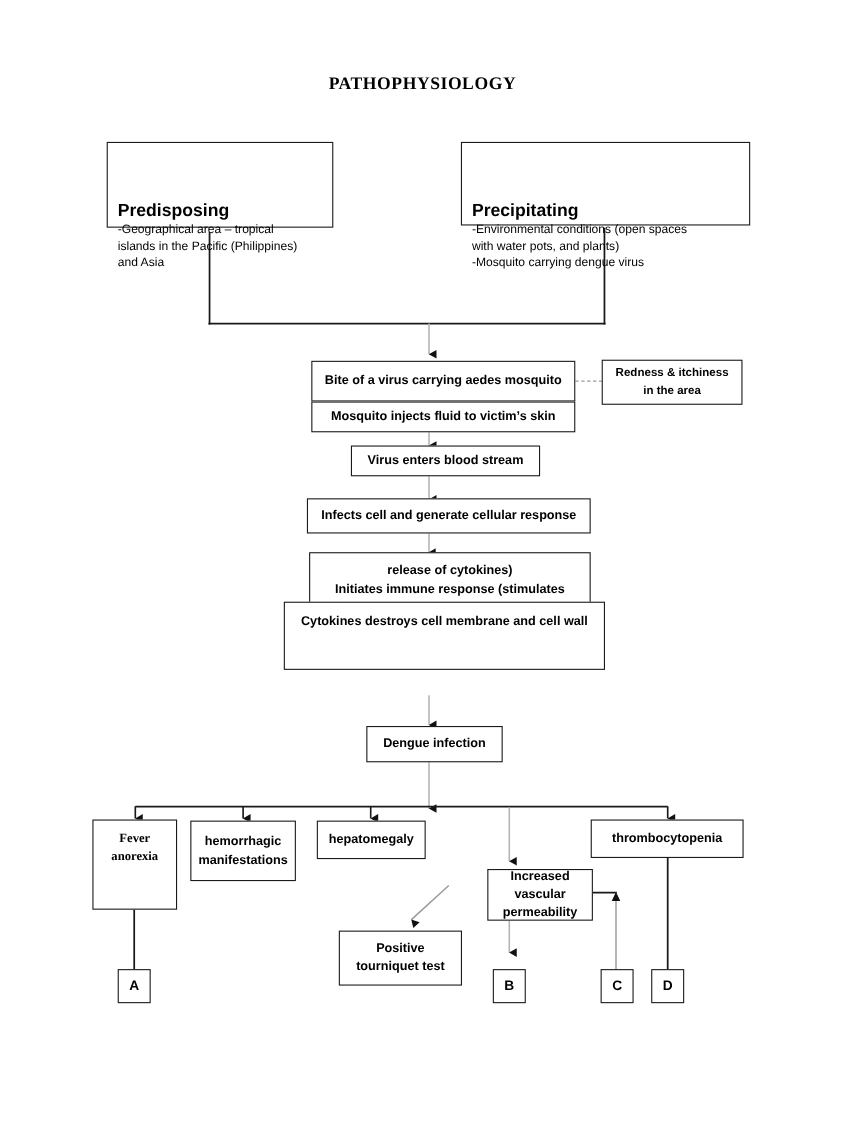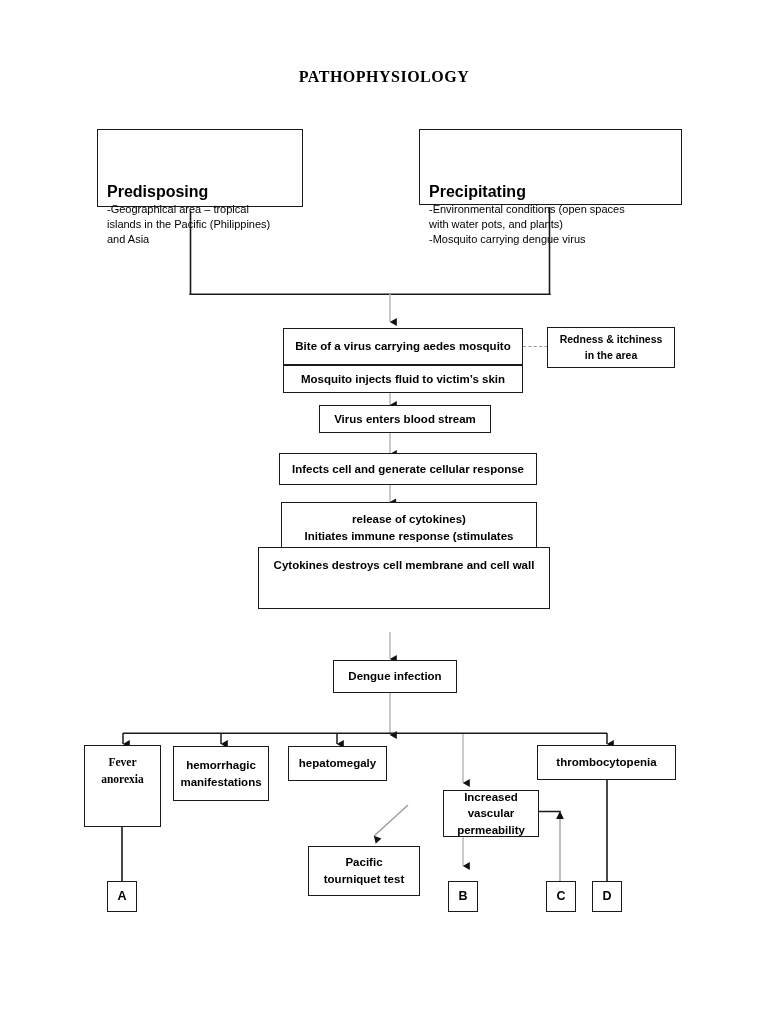--- a/index.html
+++ b/index.html
@@ -225,21 +225,21 @@
 
 <div class="nodebox" style="left:407px; top:790px; width:96px; height:47px;margin-left:36px;">
   <div>
     <span class="lbl-line">Increased vascular</span>
     <span class="lbl-line">permeability</span>
   </div>
 </div>
 
 <div class="nodebox" style="left:308px; top:846px; width:112px; height:50px;">
   <div>
-    <span class="lbl-line">Pacific</span>
+    <span class="lbl-line">Positive</span>
     <span class="lbl-line">tourniquet test</span>
   </div>
 </div>
 
 <div class="nodebox letter" style="left:107px; top:881px; width:30px; height:31px;">
   <span>A</span>
 </div>
 <div class="nodebox letter" style="left:448px; top:881px; width:30px; height:31px;">
   <span>B</span>
 </div>

